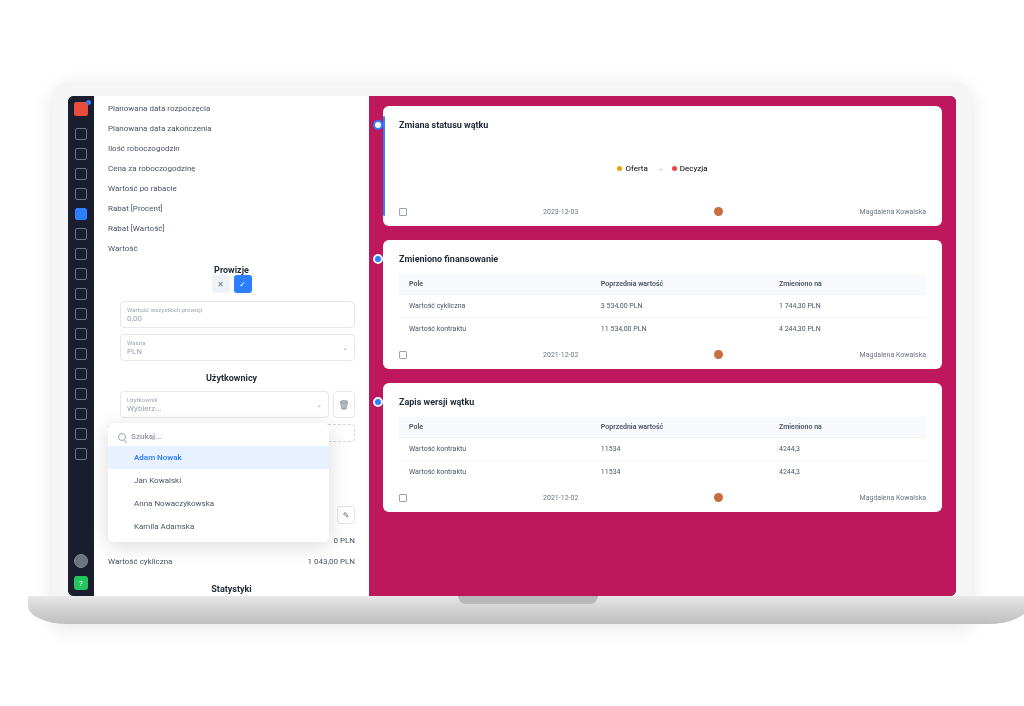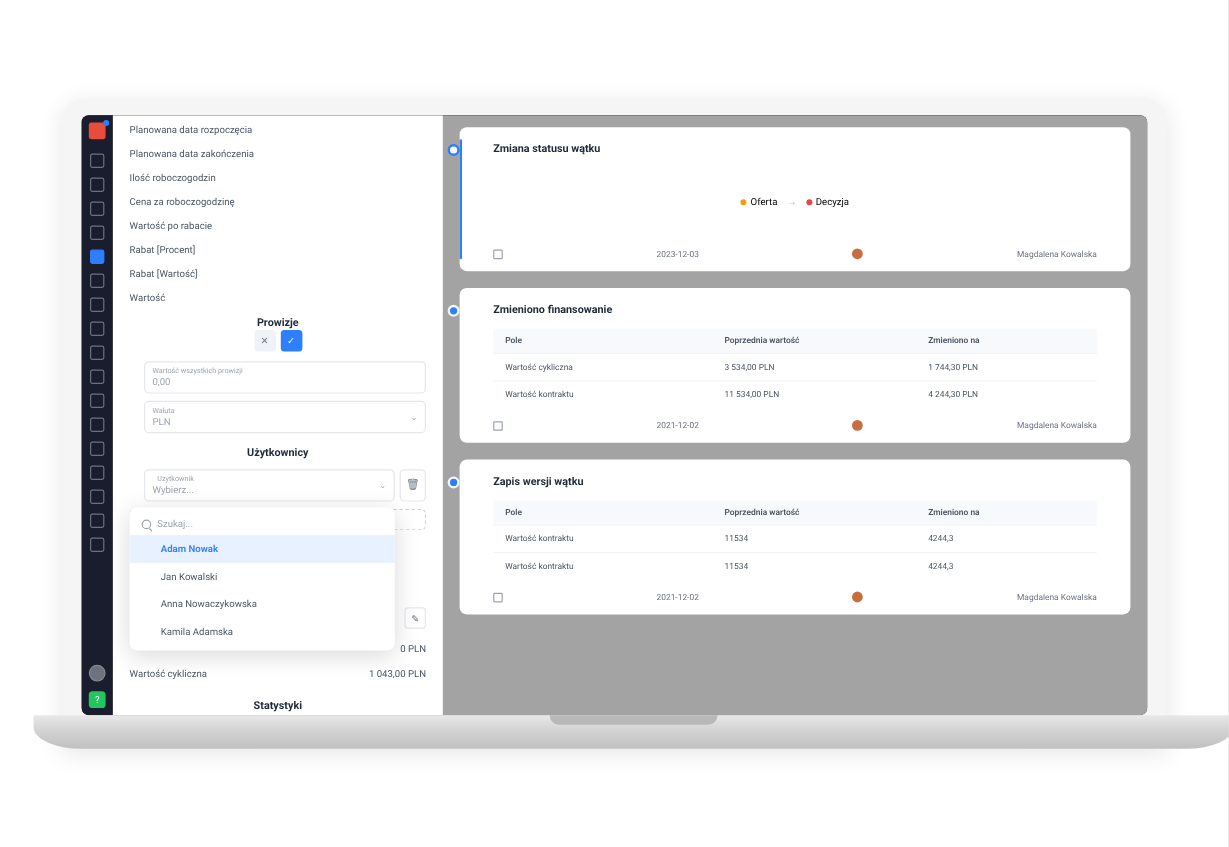--- a/index.html
+++ b/index.html
@@ -12,60 +12,60 @@
     
     .sidebar { width: 26px; background: #1a1d2e; display: flex; flex-direction: column; align-items: center; padding: 6px 0; gap: 8px; flex-shrink: 0; }
     .sidebar .logo { width: 14px; height: 14px; background: #e74c3c; border-radius: 2px; margin-bottom: 4px; position: relative; }
     .sidebar .notif-dot { position: absolute; top: -2px; right: -3px; width: 5px; height: 5px; background: #2d7fff; border-radius: 50%; }
     .sidebar .nav-item { width: 12px; height: 12px; border: 1px solid #6b7280; border-radius: 2px; display: flex; align-items: center; justify-content: center; }
     .sidebar .nav-item.active { background: #2d7fff; border-color: #2d7fff; }
     .sidebar .spacer { flex: 1; }
     .sidebar .avatar-small { width: 14px; height: 14px; border-radius: 50%; background: #6b7280; border: 1px solid #888; }
     .sidebar .help { width: 14px; height: 14px; border-radius: 3px; background: #22c55e; color: #fff; font-size: 8px; display: flex; align-items: center; justify-content: center; }
     
-    .content-area { flex: 1; background: #a3a3a3; display: flex; overflow: hidden; }
+    .content-area { flex: 1; background: #be185d; display: flex; overflow: hidden; }
     
     .left-panel { width: 275px; background: #fff; padding: 8px 14px; overflow: visible; position: relative; }
     .field-list { display: flex; flex-direction: column; gap: 11px; margin-bottom: 12px; }
     .field-item { font-size: 8px; color: #4b5563; }
     
     .section-header { display: flex; align-items: center; justify-content: space-between; margin: 8px 0; flex-direction: column; }
     .section-title { font-size: 9px; font-weight: 700; color: #1f2937; }
     .header-actions { display: flex; gap: 4px; }
     .icon-btn { width: 18px; height: 18px; border-radius: 3px; display: flex; align-items: center; justify-content: center; font-size: 8px; }
     .icon-btn.cancel { background: #eff2f7; color: #6b7280; }
     .icon-btn.confirm { background: #2d7fff; color: #fff; }
     
     .input-field { border: 1px solid #e5e7eb; border-radius: 4px; padding: 4px 6px; margin-bottom: 6px; margin-left: 12px; }
     .input-label { font-size: 6px; color: #9ca3af; margin-bottom: 1px; }
     .input-value { font-size: 8px; color: #9ca3af; }
     .select-field { display: flex; align-items: center; justify-content: space-between; }
     .chevron { font-size: 7px; color: #9ca3af; }
     
     .user-select-wrap { position: relative; display: flex; gap: 4px; }
-    .user-select-wrap .input-field { flex: 1; margin-bottom: 0; text-align: right; }
+    .user-select-wrap .input-field { flex: 1; margin-bottom: 0; }
     .delete-btn { width: 22px; border: 1px solid #e5e7eb; border-radius: 4px; display: flex; align-items: center; justify-content: center; font-size: 9px; color: #6b7280; }
     
     .dropdown { position: absolute; top: 32px; left: 0; right: 26px; background: #fff; border-radius: 6px; box-shadow: 0 4px 20px rgba(0,0,0,0.15); z-index: 10; padding: 4px 0; }
-    .search-row { padding: 5px 10px; display: flex; align-items: center; gap: 5px; }
+    .search-row { padding: 5px 10px; display: flex; align-items: center; gap: 5px; font-weight: bold; }
     .search-icon-sm { width: 8px; height: 8px; border: 1px solid #9ca3af; border-radius: 50%; position: relative; }
     .search-icon-sm::after { content: ''; position: absolute; bottom: -2px; right: -2px; width: 3px; height: 1px; background: #9ca3af; transform: rotate(45deg); }
     .search-placeholder { font-size: 8px; color: #9ca3af; }
     .dropdown-item { padding: 7px 26px; font-size: 8px; color: #4b5563; }
     .dropdown-item.selected { background: #e8f1ff; color: #2d7fff; font-weight: 600; }
     
     .dashed-box { border: 1px dashed #d1d5db; border-radius: 4px; height: 18px; margin-top: 6px; }
     
     .value-row { display: flex; justify-content: space-between; align-items: center; padding: 6px 0; }
     .value-label { font-size: 8px; color: #4b5563; }
     .value-amount { font-size: 8px; color: #4b5563; }
     .edit-btn { width: 18px; height: 18px; border: 1px solid #e5e7eb; border-radius: 3px; display: flex; align-items: center; justify-content: center; font-size: 8px; color: #6b7280; }
     
     .right-panel { flex: 1; padding: 10px 14px; overflow-y: auto; }
-    .timeline-card { background: #fff; border-radius: 6px; margin-bottom: 14px; position: relative; padding: 14px 28px 10px; }
+    .timeline-card { background: #fff; border-radius: 6px; margin-bottom: 14px; position: relative; padding: 14px 16px 10px; }
     .timeline-dot { position: absolute; left: -10px; top: 14px; width: 10px; height: 10px; background: #2d7fff; border-radius: 50%; border: 2px solid #f3f5f9; }
     .timeline-accent { position: absolute; left: 0; top: 10px; bottom: 10px; width: 2px; background: #2d7fff; border-radius: 2px; }
     .timeline-dot.hollow { background: #fff; border-color: #2d7fff; }
     .card-title { font-size: 9px; font-weight: 700; color: #1f2937; margin-bottom: 10px; }
     
     .status-change { display: flex; align-items: center; justify-content: center; gap: 8px; padding: 24px 0; }
     .status-chip { font-size: 8px; display: flex; align-items: center; gap: 3px; }
     .chip-dot { width: 5px; height: 5px; border-radius: 50%; }
     .chip-dot.yellow { background: #f59e0b; }
     .chip-dot.red { background: #ef4444; }

